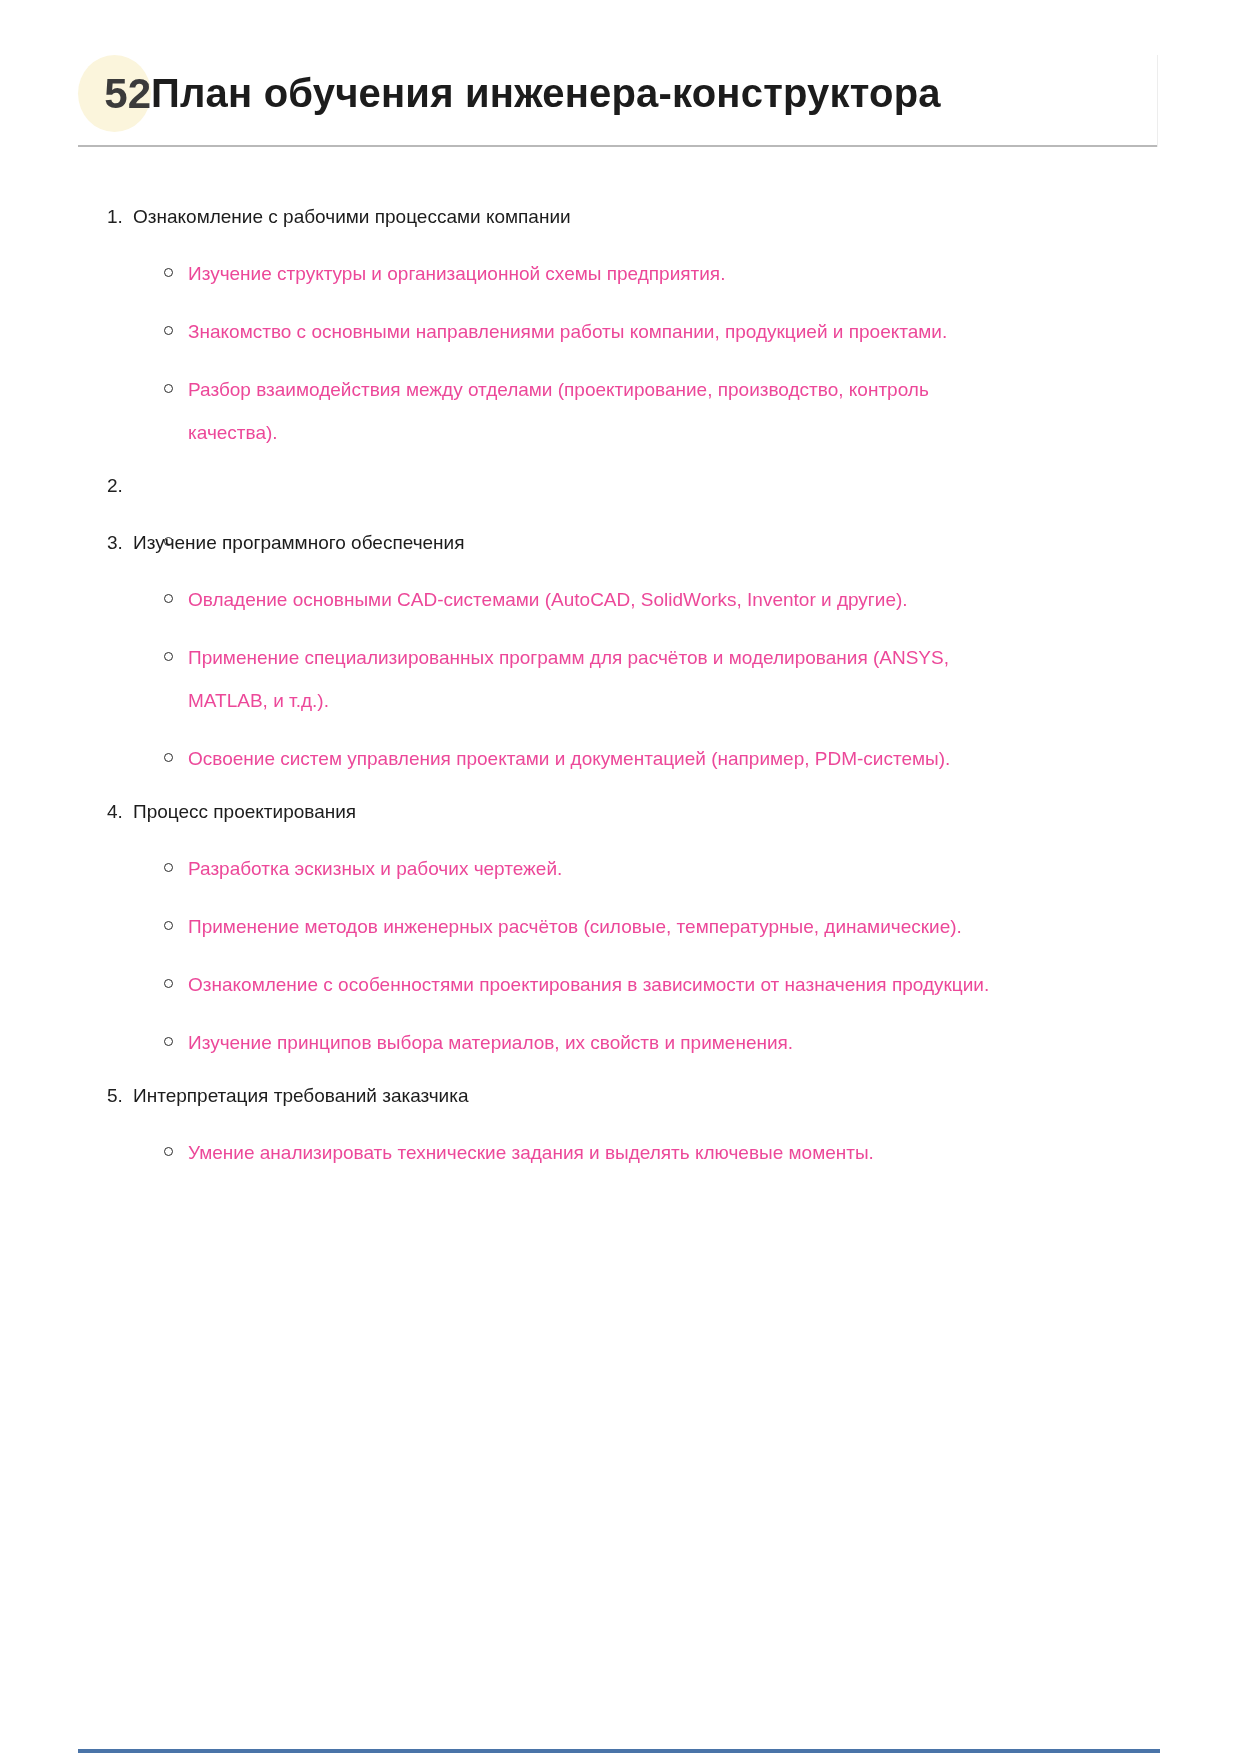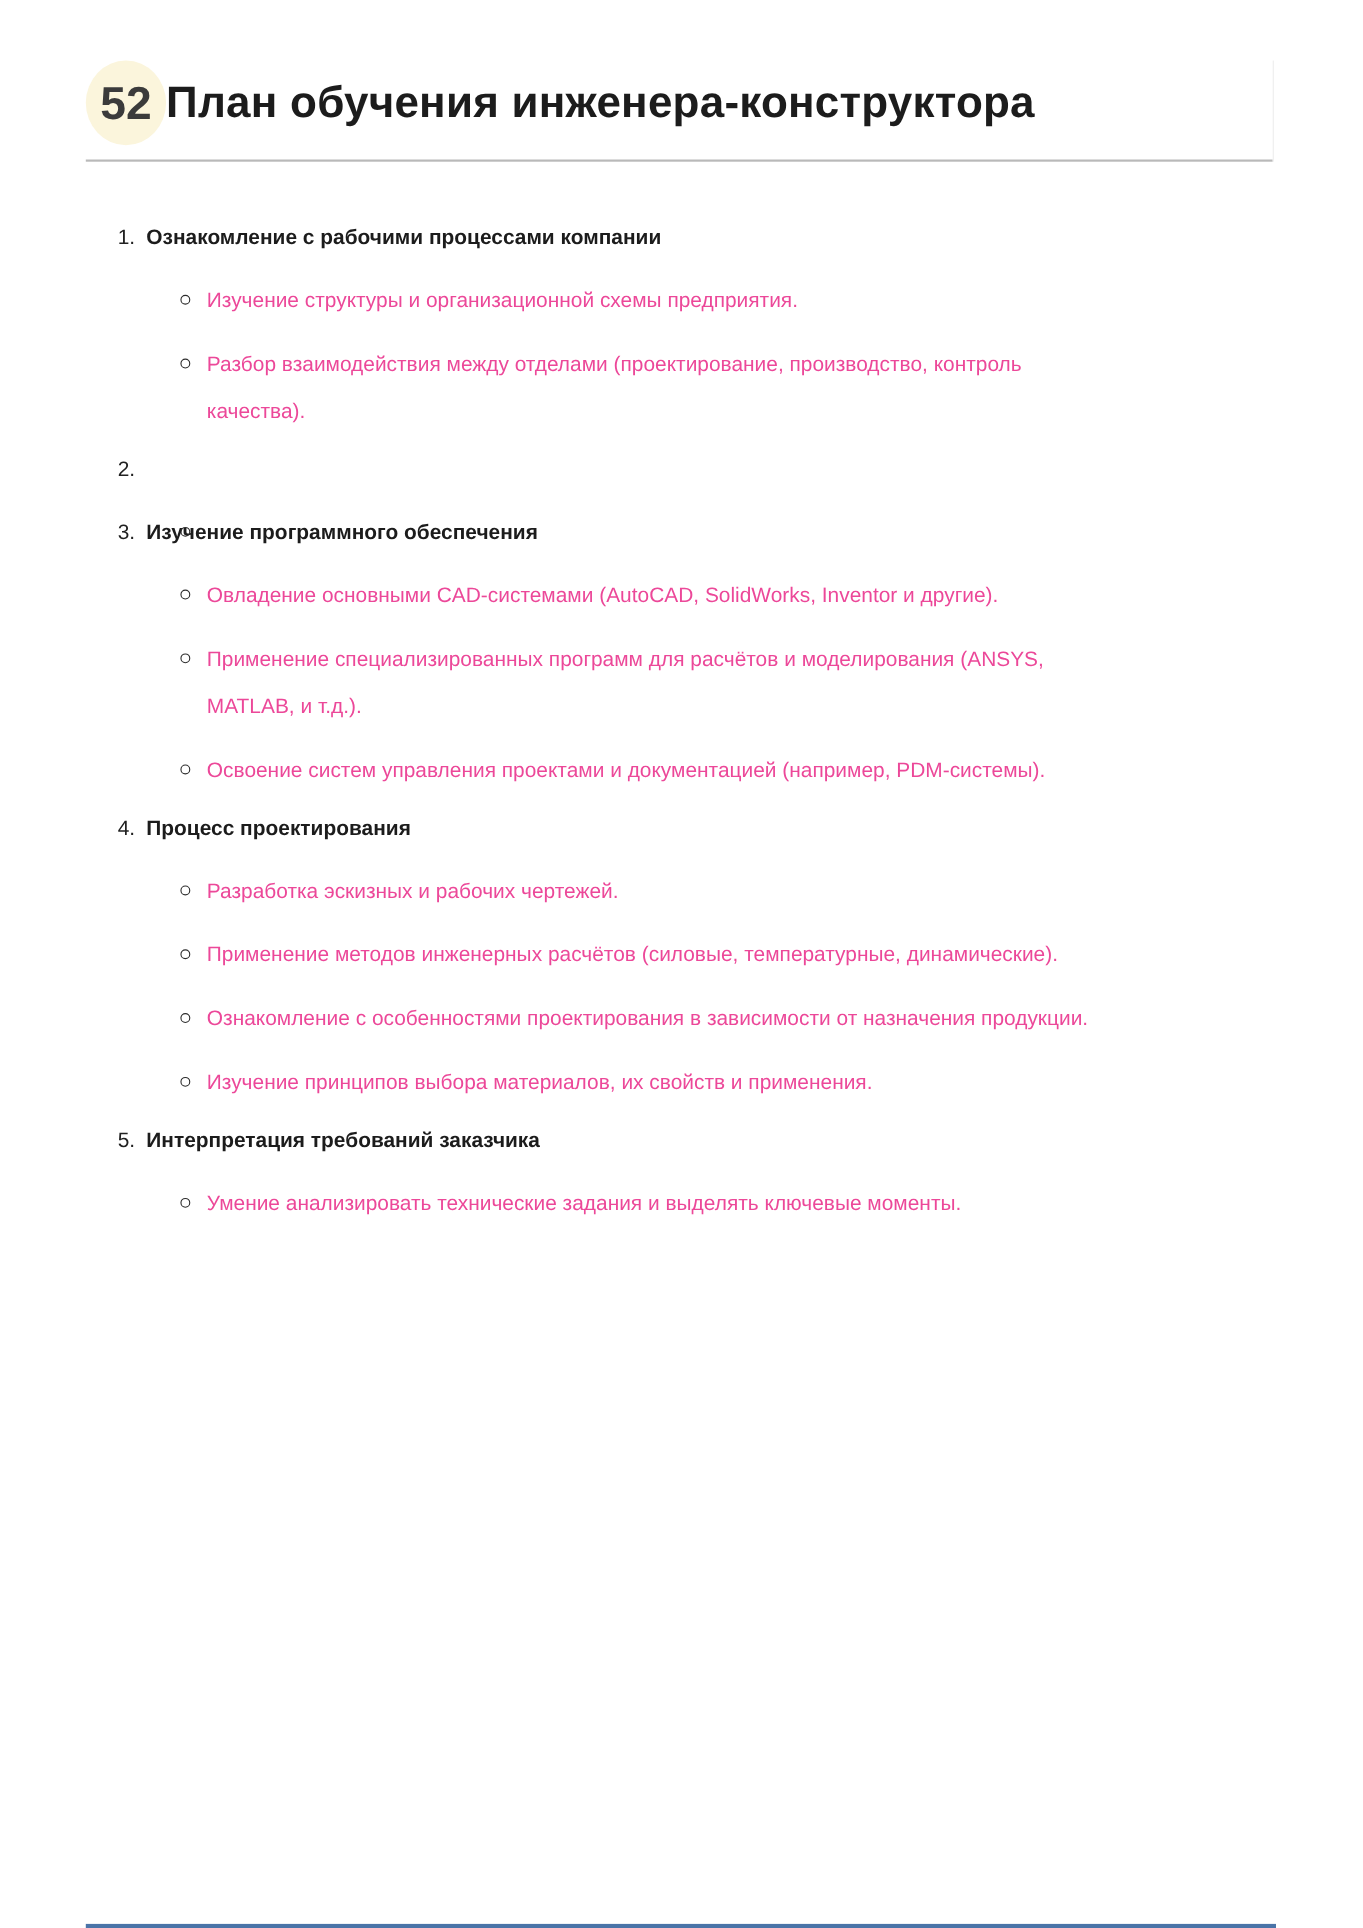--- a/index.html
+++ b/index.html
@@ -18,21 +18,21 @@
     align-items: center;
     padding: 55px 0 0 78px;
   }
   .badge {
     width: 73px;
     height: 77px;
     border-radius: 50%;
     background: #fbf5dc;
     display: flex;
     align-items: center;
-    justify-content: center;
+    justify-content: flex-end;
     font-size: 42px;
     font-weight: 700;
     color: #3b3b3b;
     flex: 0 0 auto;
   }
   .title {
     margin-left: 50px;
     font-size: 40px;
     font-weight: 700;
     color: #1c1c1c;
@@ -59,21 +59,21 @@
     line-height: 43px;
   }
   .item { margin-bottom: 10px; }
   .item-head { display: flex; align-items: baseline; }
   .item-num {
     flex: 0 0 auto;
     min-width: 26px;
     font-weight: 400;
     color: #212121;
   }
-  .item-title { font-weight: 700; color: #1c1c1c; }
+  .item-title { font-weight: 400; color: #1c1c1c; }
   .item-bullets {
     list-style: none;
     margin: 14px 0 0 56px;
     padding: 0;
     width: 855px;
   }
   .item-bullets li {
     position: relative;
     padding-left: 25px;
     margin-bottom: 15px;
@@ -116,20 +116,21 @@
   <div class="edge-line"></div>
 
   <div class="list">
     <div class="item">
       <div class="item-head">
         <span class="item-num">1.</span>
         <span class="item-title">Ознакомление с рабочими процессами компании</span>
       </div>
       <ul class="item-bullets">
           <li><span class="marker"></span><span>Изучение структуры и организационной схемы предприятия.</span></li>
+          <li><span class="marker"></span><span>Знакомство с основными направлениями работы компании, продукцией и проектами.</span></li>
           <li><span class="marker"></span><span>Разбор взаимодействия между отделами (проектирование, производство, контроль качества).</span></li>
         </ul>
     </div>
 
     <div class="item">
       <div class="item-head">
         <span class="item-num">2.</span>
       </div>
       <ul class="item-bullets">
           <li><span class="marker"></span></li>

